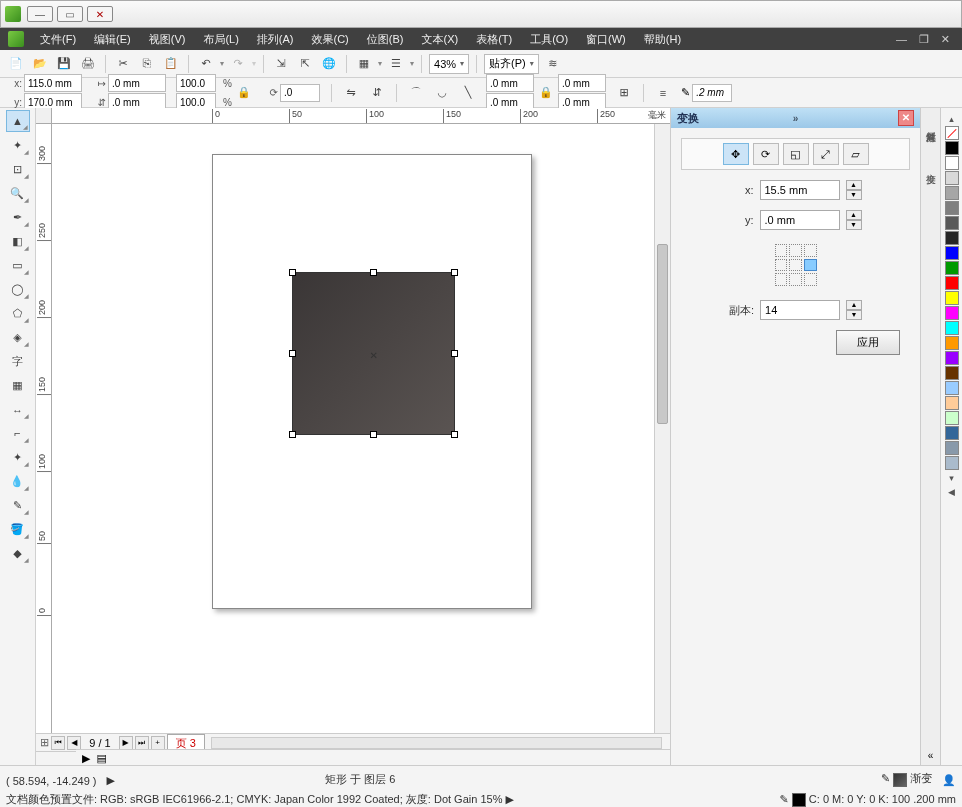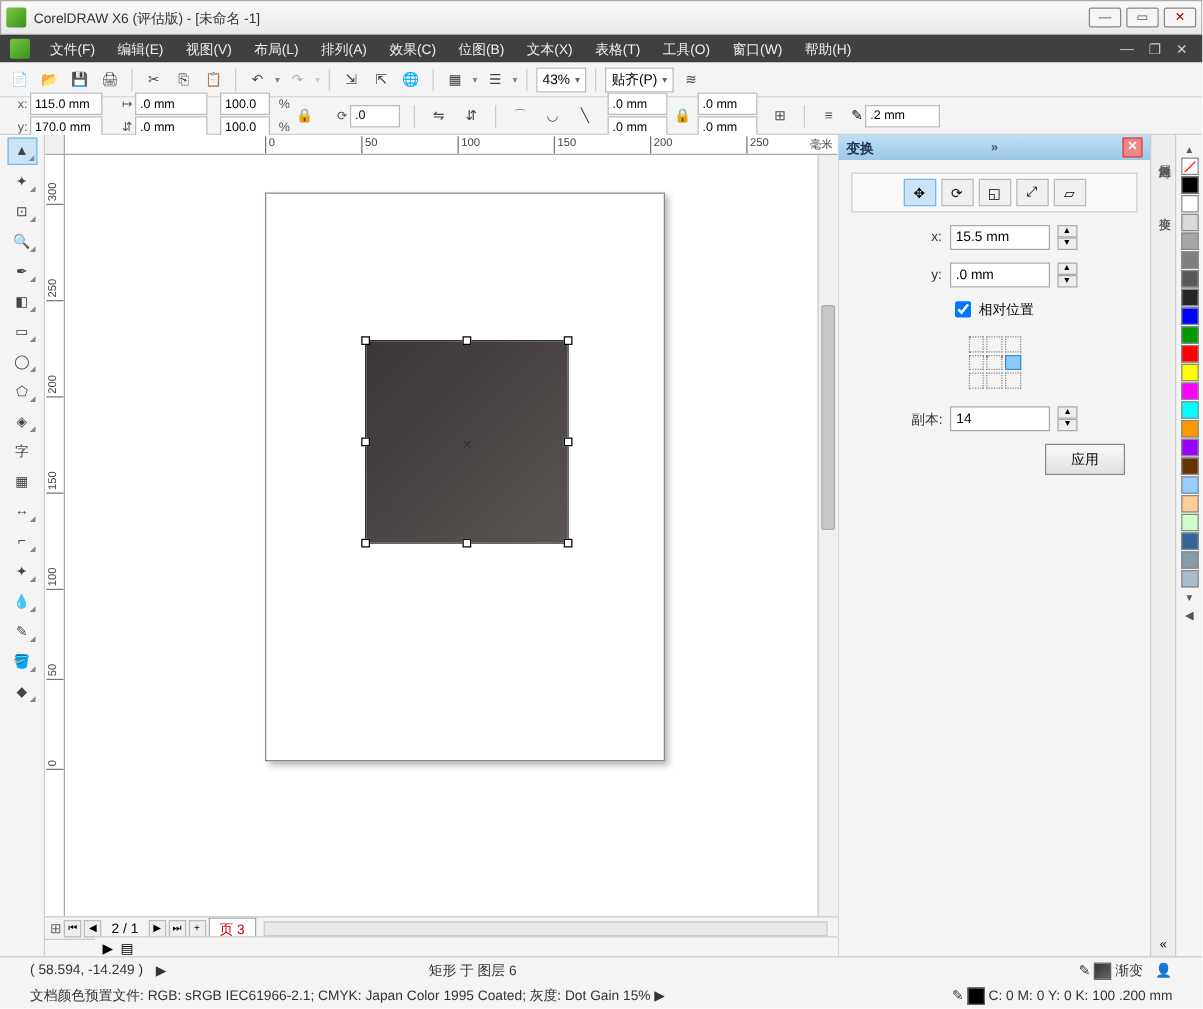--- a/index.html
+++ b/index.html
@@ -69,29 +69,28 @@
 .anchor-grid span.sel{background:#8cf;border:1px solid #48c}
 .apply-btn{padding:4px 20px;border:1px solid #888;background:linear-gradient(#fafafa,#e0e0e0);align-self:flex-end;margin-right:10px}
 .side-tabs{width:20px;background:#eee;border-left:1px solid #ccc;display:flex;flex-direction:column;align-items:center;padding-top:10px;gap:30px}
 .side-tab{writing-mode:vertical-rl;font-size:10px;color:#555;padding:6px 2px}
 .palette{width:22px;background:#f4f4f4;border-left:1px solid #ccc;display:flex;flex-direction:column;align-items:center;padding-top:4px}
 .swatch{width:14px;height:14px;border:1px solid #888;margin-bottom:1px}
 .swatch.none{background:#fff;position:relative}
 .swatch.none:after{content:"";position:absolute;left:0;right:0;top:50%;border-top:1px solid red;transform:rotate(-45deg)}
 .pal-arrow{font-size:9px;color:#555;margin:2px 0}
 .statusbar{position:absolute;left:0;right:0;bottom:0;height:42px;background:#f4f4f4;border-top:1px solid #ccc;display:flex;flex-direction:column}
-.status-row{height:21px;display:flex;align-items:center;padding:0 24px;gap:10px;color:#333;font-size:11px}
+.status-row{height:21px;display:flex;align-items:flex-end;padding:0 6px;gap:10px;color:#333;font-size:11px}
 .sw-ind{width:14px;height:14px;border:1px solid #666;display:inline-block;vertical-align:middle}
 </style>
 </head>
 <body>
 
 <div class="titlebar">
   <div class="logo"></div>
-  <div class="title">CorelDRAW X6 (评估版) - [未命名 -1]</div>
   <div class="winbtns">
     <div class="winbtn">—</div>
     <div class="winbtn">▭</div>
     <div class="winbtn close">✕</div>
   </div>
 </div>
 
 <div class="menubar">
   <div class="logo"></div>
   <div class="menuitem">文件(F)</div>
@@ -207,21 +206,21 @@
     <div style="display:flex;flex-direction:column;gap:1px">
       <input class="pinput" style="width: 48px;" value=".0 mm">
       <input class="pinput" style="width: 48px;" value=".0 mm">
     </div>
   </div>
   <div class="tbtn">⊞</div>
   <div class="tsep"></div>
   <div class="tbtn">≡</div>
   <div class="propgroup">
     <span>✎</span>
-    <input class="pinput" style="width: 60px;" value=".2 mm">
+    <input class="pinput" style="width: 40px; font-style: italic;" value=".2 mm">
   </div>
 </div>
 
 <div class="workarea">
 
   <div class="toolbox">
     <div class="tool active">▲<span class="corner">◢</span></div>
     <div class="tool">✦<span class="corner">◢</span></div>
     <div class="tool">⊡<span class="corner">◢</span></div>
     <div class="tool">🔍<span class="corner">◢</span></div>
@@ -276,21 +275,21 @@
         <div class="center-x">✕</div>
       </div>
     </div>
     <div class="vscroll">
         <div class="vthumb"></div>
       </div>
     <div class="pagenav">
       <span style="color:#666">⊞</span>
       <div class="navbtn">⏮</div>
       <div class="navbtn">◀</div>
-      <span style="padding:0 6px">2 / 1</span>
+      <span style="padding:0 6px">9 / 1</span>
       <div class="navbtn">▶</div>
       <div class="navbtn">⏭</div>
       <div class="navbtn">+</div>
       <div class="pagetab">页 3</div>
       <div style="flex:1;height:12px;background:#e8e8e8;border:1px solid #ccc;margin:0 4px"></div>
     </div>
     <div class="colordrop">将颜色(或对象)拖动至此处，以便将这些颜色与文档存储在一起</div>
     <div class="hint-area">
       <span>▶</span>
       <span>▤</span>
@@ -319,24 +318,20 @@
             <span>▼</span>
           </div>
       </div>
       <div class="field-row">
         <label>y:</label>
         <input type="text" value=".0 mm" style="">
         <div class="spinner2">
             <span>▲</span>
             <span>▼</span>
           </div>
-      </div>
-      <div class="field-row">
-        <input type="checkbox" checked="" style="">
-        <span>相对位置</span>
       </div>
       <div class="anchor-grid">
         <span></span>
           <span></span>
           <span></span>
         <span></span>
           <span></span>
           <span class="sel"></span>
         <span></span>
           <span></span>
@@ -398,20 +393,20 @@
     <span>▶</span>
     <span style="margin-left:200px">矩形 于 图层 6</span>
     <span style="margin-left:auto">
       <span>✎</span>
       <span class="sw-ind" style="background:linear-gradient(135deg,#333,#666)"></span>
       <span>渐变</span>
     </span>
     <span style="color:#c66">👤</span>
   </div>
   <div class="status-row">
-    <span>文档颜色预置文件: RGB: sRGB IEC61966-2.1; CMYK: Japan Color 1995 Coated; 灰度: Dot Gain 15% ▶</span>
+    <span>文档颜色预置文件: RGB: sRGB IEC61966-2.1; CMYK: Japan Color 1992 Coated; 灰度: Dot Gain 15% ▶</span>
     <span style="margin-left:auto">
       <span>✎</span>
       <span class="sw-ind" style="background:#000"></span>
       <span>C: 0 M: 0 Y: 0 K: 100  .200 mm</span>
     </span>
   </div>
 </div>
 
 </body></html>

